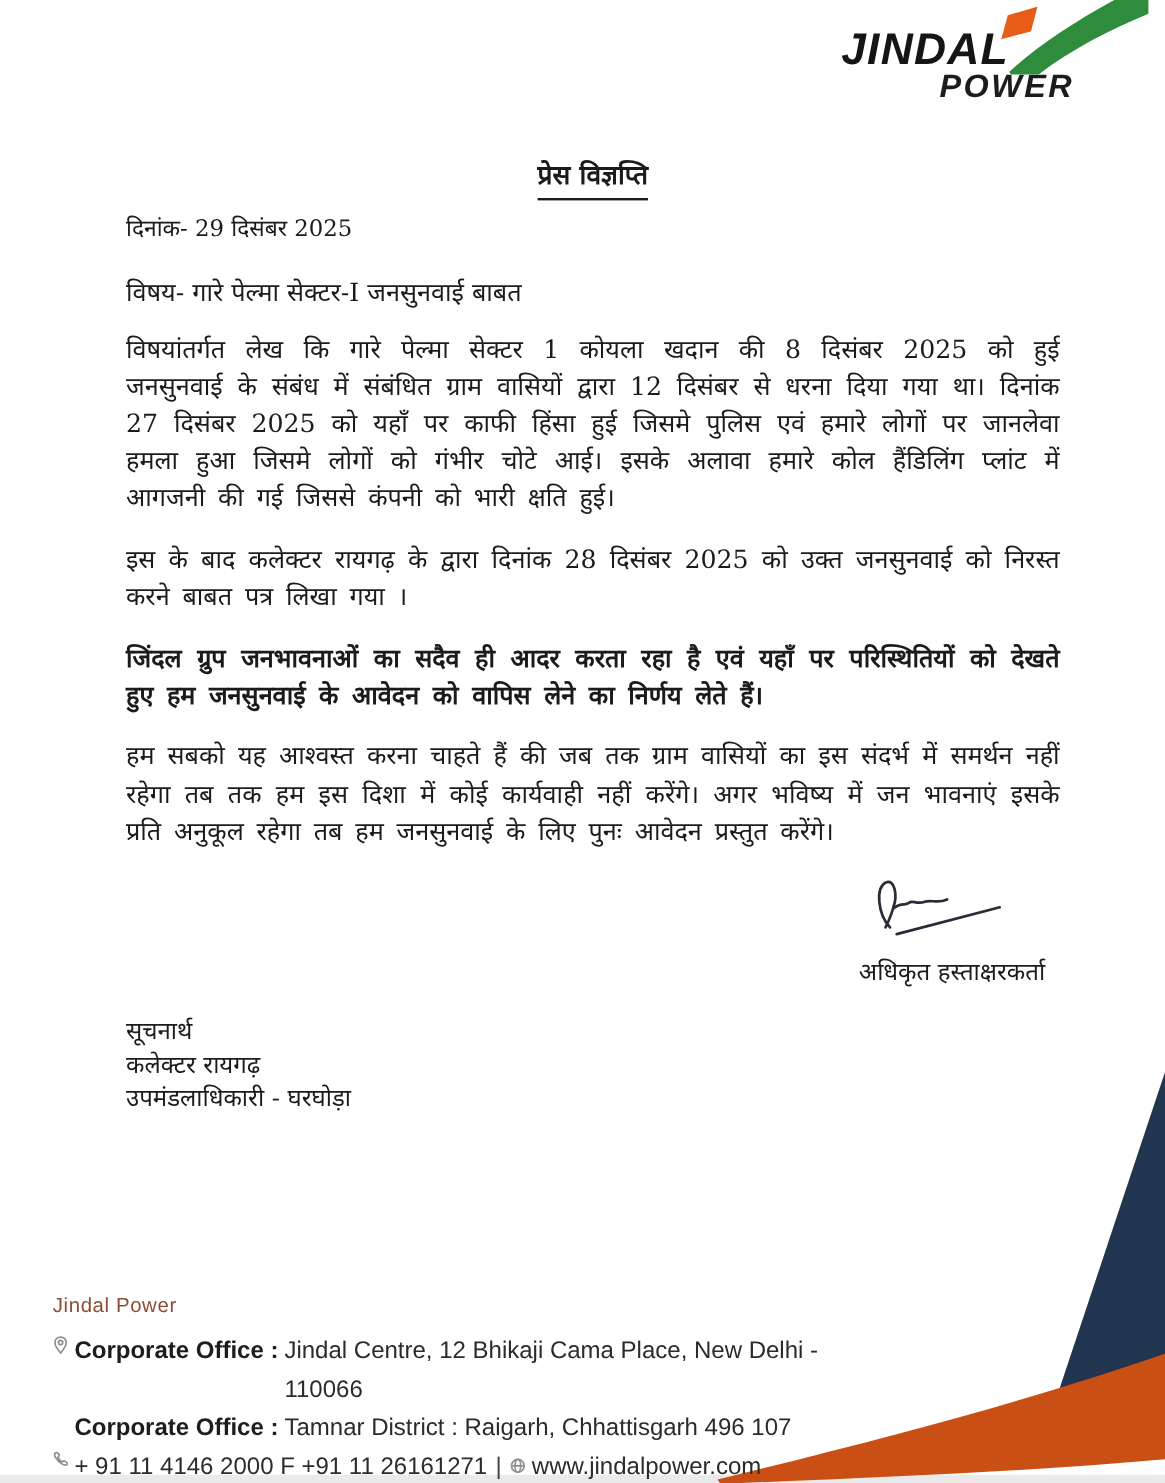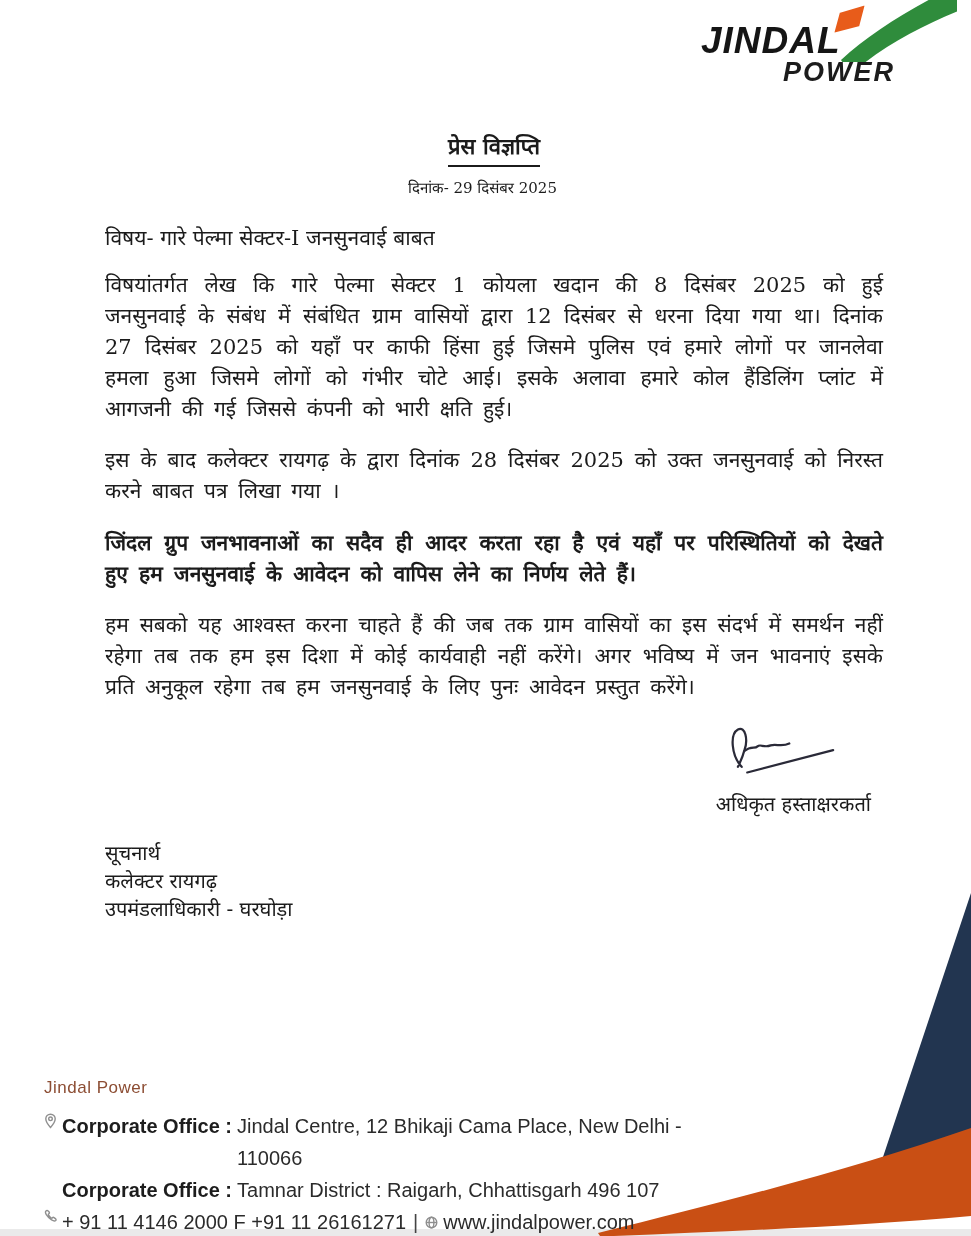--- a/index.html
+++ b/index.html
@@ -32,21 +32,21 @@
     position:relative;z-index:2;
     padding:130px 88px 0 105px;
     font-family:"DejaVu Serif",serif;
     font-size:21px;line-height:1.48;
   }
   .title-row{text-align:center;}
   .title{
     display:inline-block;font-weight:700;font-size:22px;
     border-bottom:2px solid #1b1b1b;padding-bottom:2px;
   }
-  .date-line{text-align:center;padding-right:23px;margin-top:10px;font-size:15px;}
+  .date-line{text-align:left;padding-right:23px;margin-top:10px;font-size:19px;}
   .subject{margin-top:24px;}
   .para{margin:16px 0 20px 0;text-align:justify;word-spacing:4px;}
   .para.bold{font-weight:700;}
 
   
   .sign-block{text-align:right;padding-right:12px;margin-top:2px;}
   .sign-img{width:132px;height:56px;margin-right:26px;}
   .sign-img path{fill:none;stroke:#2a2a38;stroke-width:2.4;stroke-linecap:round;}
   .sign-label{font-size:20px;margin-top:2px;}
 

